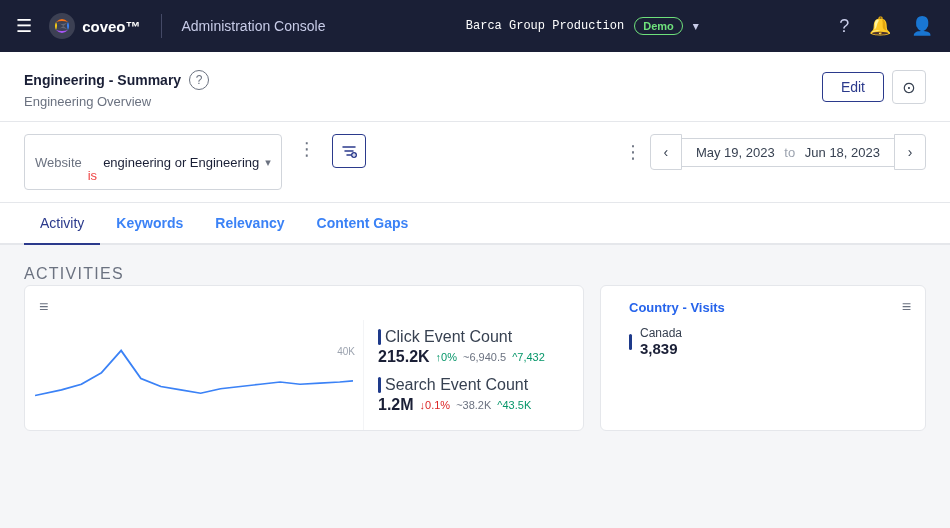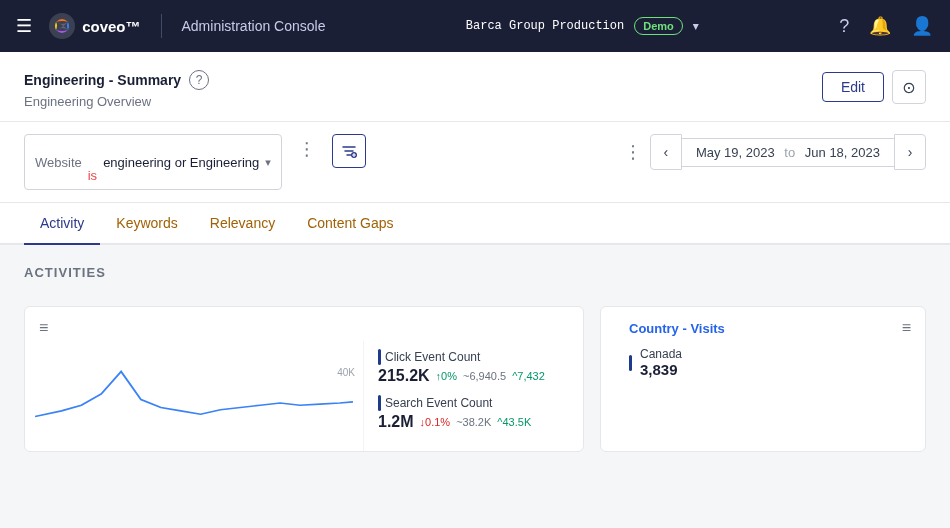--- a/index.html
+++ b/index.html
@@ -132,45 +132,45 @@
     .tabs-bar {
       background: #fff;
       padding: 0 24px;
       display: flex;
       gap: 0;
       border-bottom: 2px solid #e5e7eb;
     }
     .tab {
       padding: 12px 16px;
       font-size: 14px;
-      color: #a16207;
+      color: #3b82f6;
       cursor: pointer;
       border-bottom: 2px solid transparent;
       margin-bottom: -2px;
-      font-weight: 400;
+      font-weight: 700;
     }
     .tab.active {
       color: #2b3a8c;
       border-bottom: 2px solid #2b3a8c;
       font-weight: 500;
     }
 
     
     .main-content {
       padding: 20px 24px;
       background: #f5f6f8;
       overflow: hidden;
     }
     .section-label {
-      font-size: 13px;
-      font-weight: 700;
+      font-size: 16px;
+      font-weight: 400;
       color: #6b7280;
       letter-spacing: 0.08em;
       text-transform: uppercase;
-      margin-bottom: 26px;
+      margin-bottom: 2px;
     }
     .cards-row { display: flex; gap: 16px; }
 
     
     .card {
       background: #fff;
       border-radius: 6px;
       border: 1px solid #e5e7eb;
       overflow: hidden;
     }
@@ -202,21 +202,21 @@
     }
     .metrics-side {
       width: 220px;
       padding: 8px 14px;
       display: flex;
       flex-direction: column;
       gap: 10px;
       border-left: 1px solid #f3f4f6;
     }
     .metric-row { display: flex; flex-direction: column; gap: 2px; }
-    .metric-name { font-size: 12px; color: #374151; display: flex; align-items: center; gap: 4px; }
+    .metric-name { font-size: 16px; color: #374151; display: flex; align-items: center; gap: 4px; }
     .metric-bar-dot {
       width: 3px; height: 16px; background: #1e3a8a; border-radius: 2px; display: inline-block;
     }
     .metric-val-row { display: flex; align-items: center; gap: 6px; font-size: 12px; }
     .metric-val { font-size: 16px; font-weight: 700; color: #1a1f36; }
     .metric-change { font-size: 11px; color: #6b7280; }
     .metric-change.up { color: #059669; }
     .metric-change.down { color: #dc2626; }
 
     

